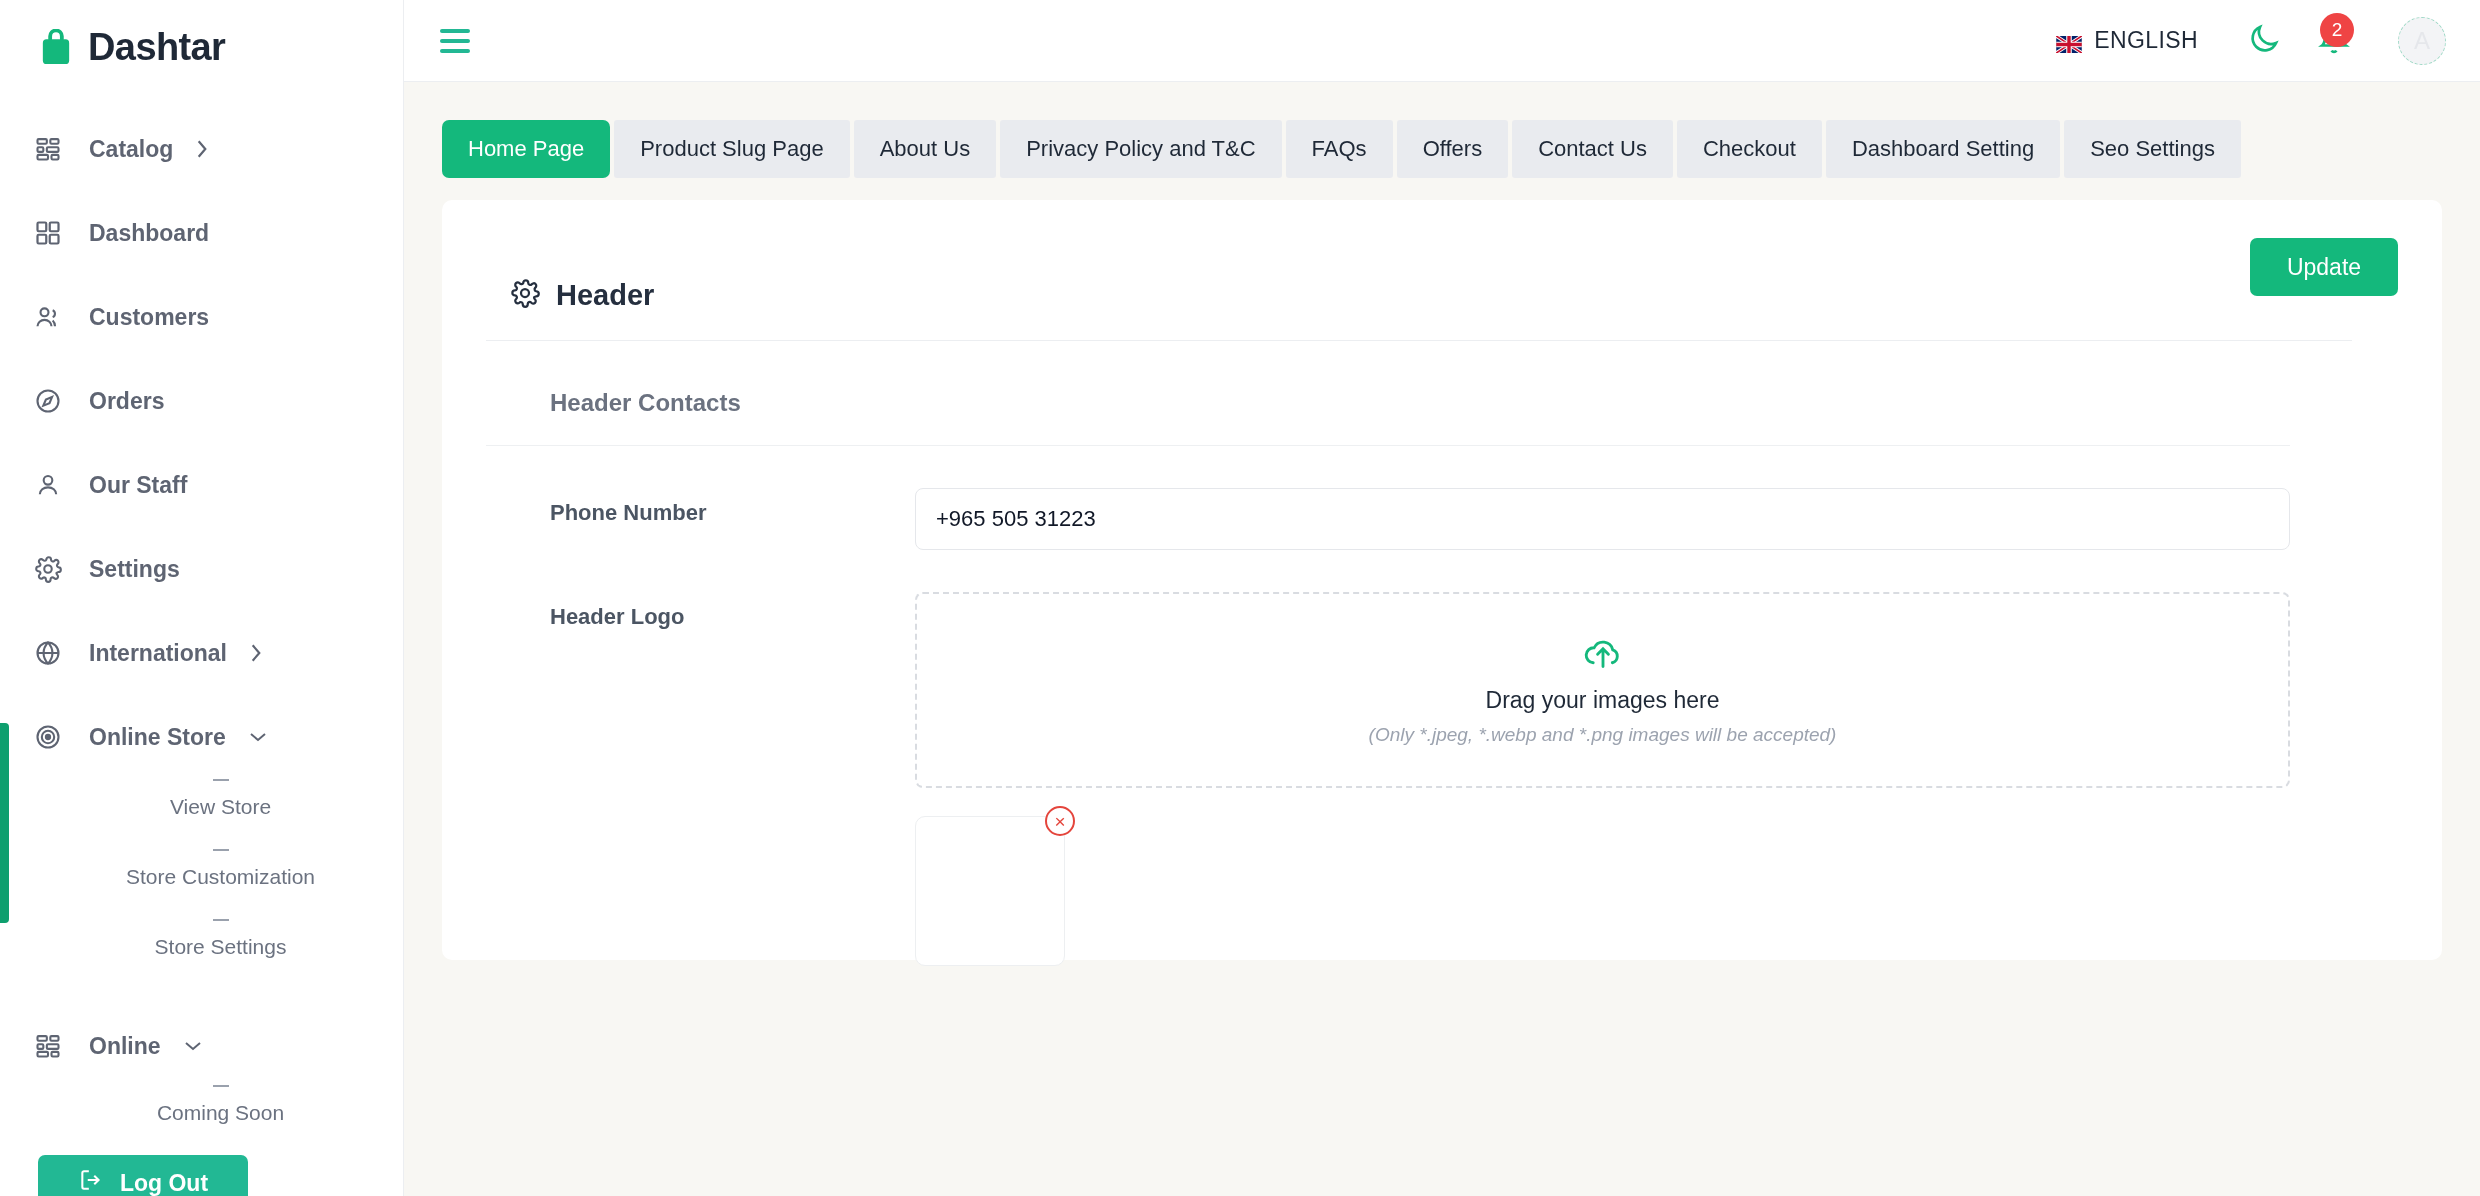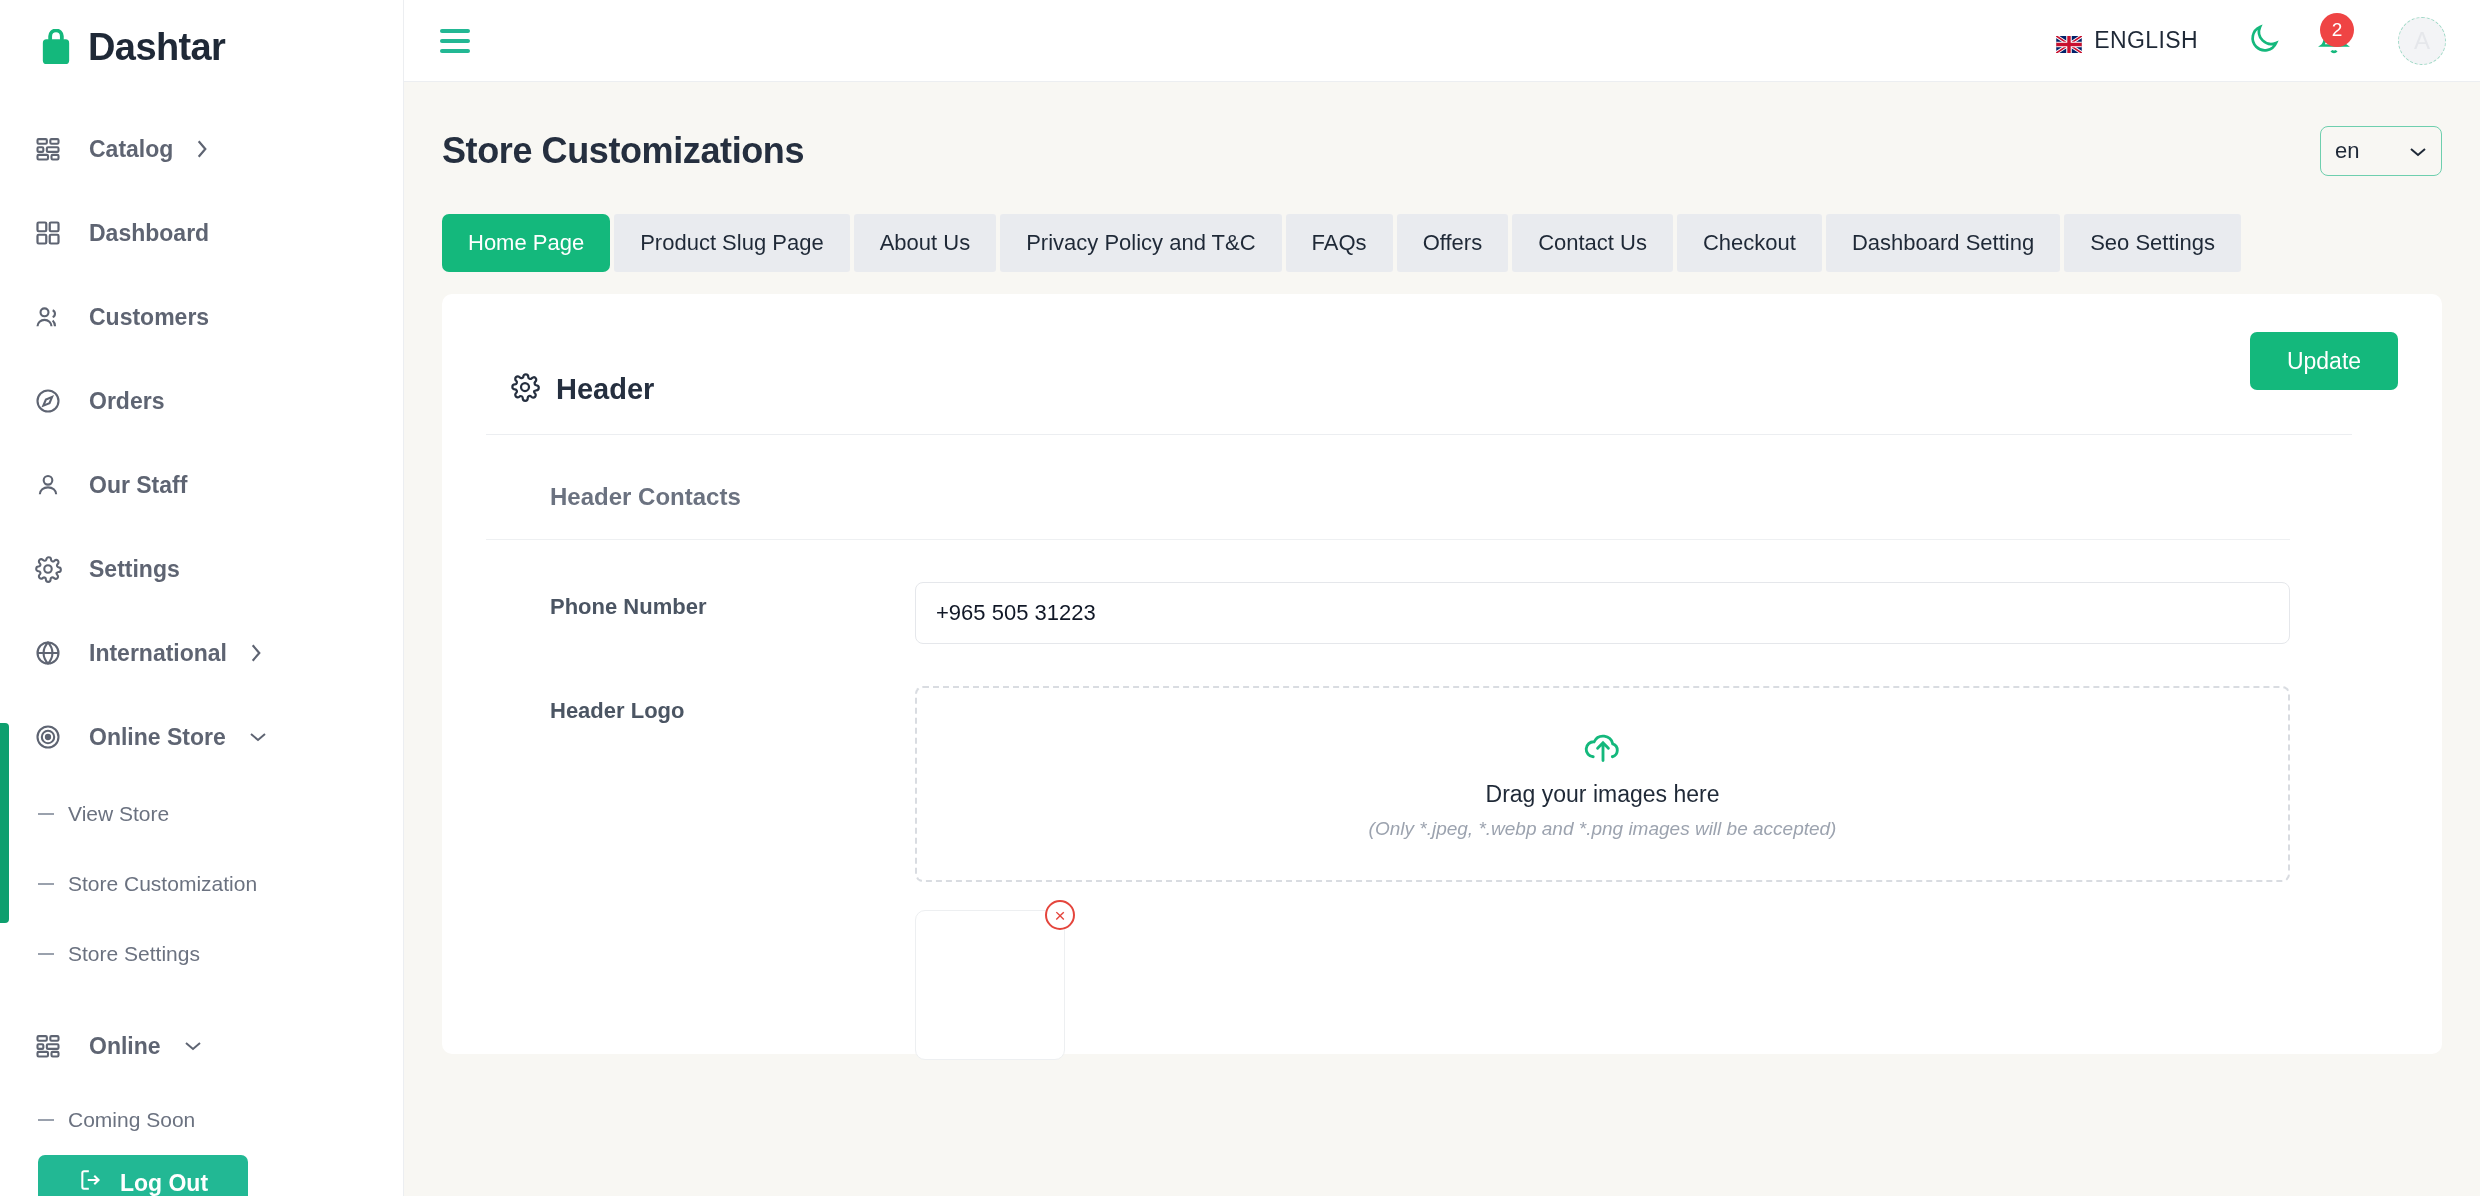--- a/index.html
+++ b/index.html
@@ -39,21 +39,21 @@
   .nav-item .lbl { margin-left: 11px; }
   .nav-item .chev { margin-left: 22px; display:flex; align-items:center; }
   .nav-group-active { }
   .accent-bar {
     position: absolute; left: 0; top: 723px; width: 9px; height: 200px;
     background: #0e9f6e; border-radius: 0 4px 4px 0;
   }
   .sub-item {
     display: flex; align-items: center; gap: 14px;
     height: 70px; padding-left: 38px;
-    color: #6b7280; font-size: 21px; cursor: pointer;
+    color: #6b7280; font-size: 21px; cursor: pointer; flex-direction: column;
   }
   .dash { width: 16px; height: 2px; background: #9aa1ad; display:inline-block; }
   .logout-wrap { margin-top: auto; padding: 0 38px 22px 38px; }
   .logout-btn {
     width: 210px; height: 56px; background: #22b894; color: #fff;
     border: none; border-radius: 7px; font-size: 23px; font-weight: bold;
     display: flex; align-items: center; justify-content: center; gap: 16px;
     cursor: pointer; font-family: inherit;
   }
 
@@ -373,31 +373,20 @@
         </div>
 
         <div class="avatar">
           <span>A</span>
         </div>
       </div>
     </header>
 
     <main class="content">
 
-      <div class="page-head">
-        <h1 class="page-title">Store Customizations</h1>
-        <div class="lang-select">
-          <span>en</span>
-          <span class="cv">
-            <svg width="18" height="12" viewBox="0 0 18 12" fill="none" stroke="#1f2937" stroke-width="2">
-                <path d="M2 3l7 6 7-6"></path>
-              </svg>
-          </span>
-        </div>
-      </div>
 
       <div class="tabs">
         <div class="tab active">Home Page</div>
         <div class="tab">Product Slug Page</div>
         <div class="tab">About Us</div>
         <div class="tab">Privacy Policy and T&amp;C</div>
         <div class="tab">FAQs</div>
         <div class="tab">Offers</div>
         <div class="tab">Contact Us</div>
         <div class="tab">Checkout</div>

